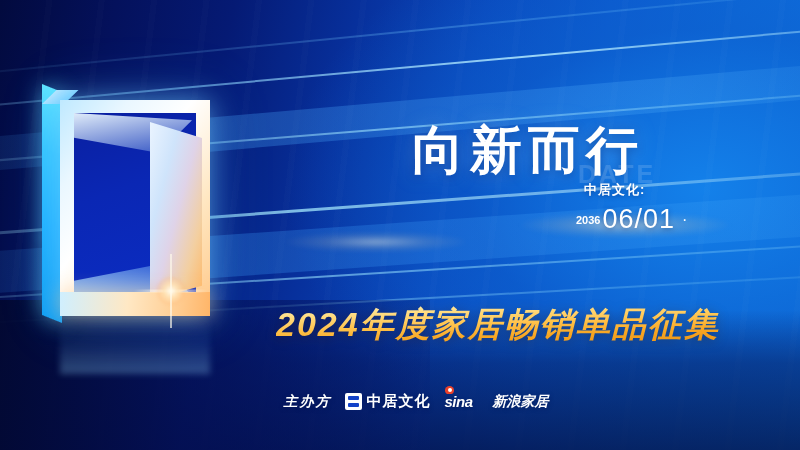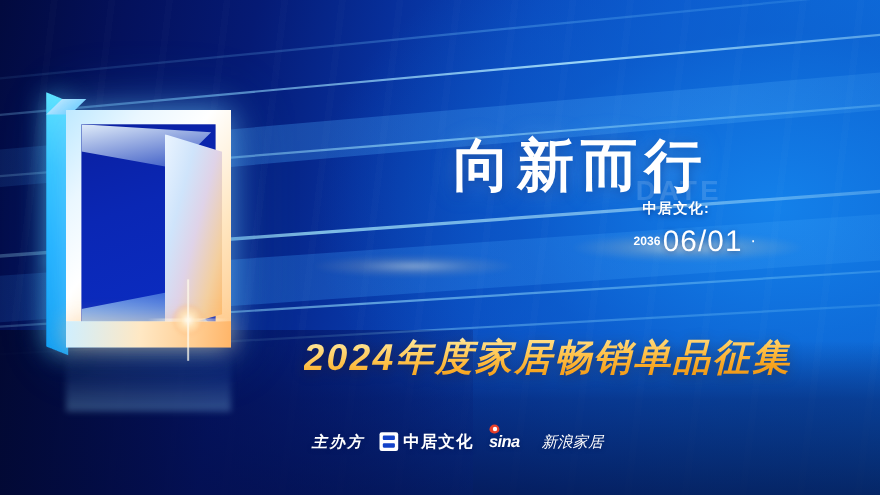--- a/index.html
+++ b/index.html
@@ -233,21 +233,21 @@
   .sina-eye::after {
     content:""; position:absolute; left:2.5px; top:2px; width:4px; height:4px;
     background:#ffffff; border-radius:50%;
   }
   .sina-word {
     font-size:15px; font-weight:700; font-style:italic; color:#ffffff;
     letter-spacing:-0.5px;
     text-shadow:0 1px 3px rgba(0,20,80,.55);
   }
   .brand2-text {
-    font-size:14px; font-weight:400; font-style:italic; color:#ffffff; letter-spacing:0px;
+    font-size:14px; font-weight:700; font-style:italic; color:#ffffff; letter-spacing:0px;
     text-shadow:0 1px 4px rgba(0,20,80,.55);
     text-align:right;
   }
 
   
   .sparkle {
     position:absolute; left:520px; top:212px; width:210px; height:26px;
     background:radial-gradient(ellipse at center, rgba(255,240,210,.55) 0%, rgba(255,215,160,.18) 38%, rgba(255,200,140,0) 72%);
     filter:blur(2px); pointer-events:none;
   }

